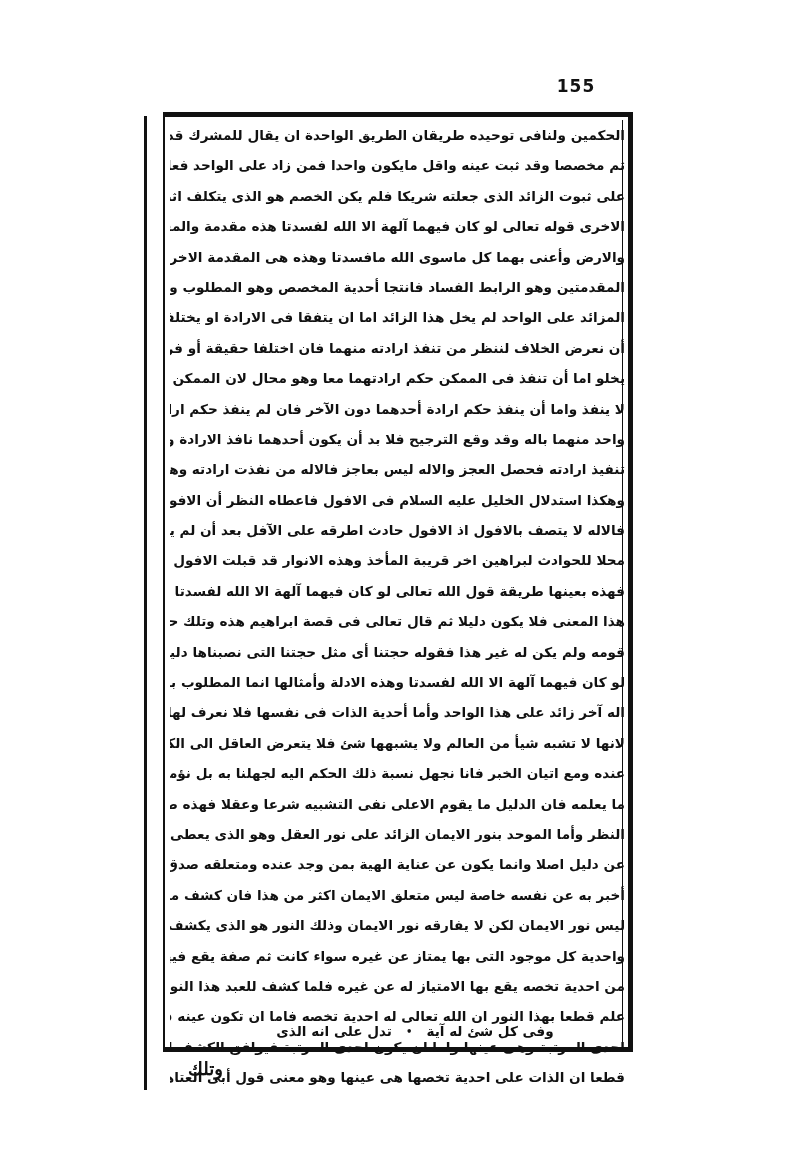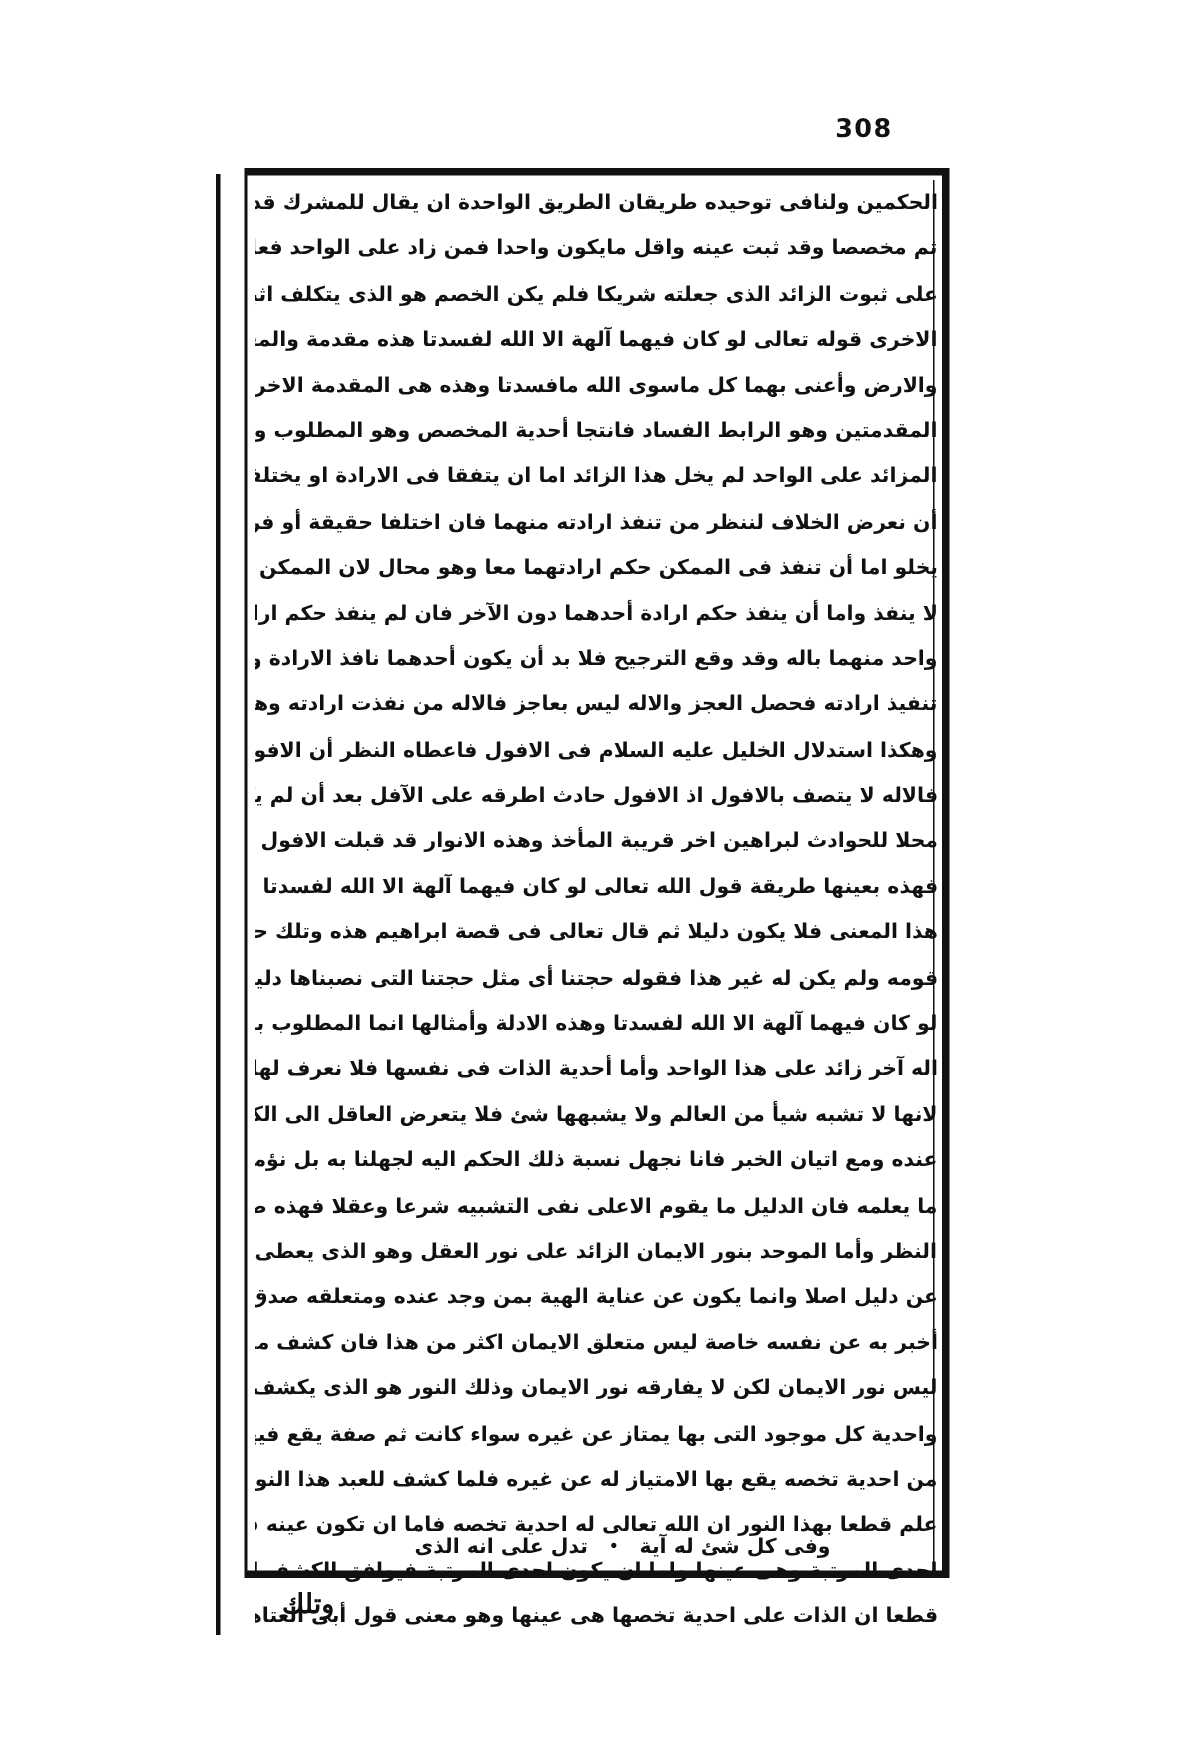--- a/index.html
+++ b/index.html
@@ -16,21 +16,21 @@
     .line { height: 30.4px; line-height: 30.4px; font-size: 13.6px; white-space: nowrap; overflow: hidden;
             text-align: justify; text-align-last: justify; font-weight: bold; }
     .couplet { position: absolute; left: 250px; top: 1023px; width: 330px; direction: rtl;
                font-size: 13.6px; font-weight: bold; display: flex; justify-content: center; gap: 14px; }
     .couplet .sep { font-size: 10px; line-height: 18px; }
     .catchword { position: absolute; left: 188px; top: 1058px; font-size: 18px; font-weight: bold; direction: rtl; font-family: Liberation Serif, serif; }
   </style>
 </head>
 <body>
 
-<div class="page-number">308</div>
+<div class="page-number">155</div>
 
 <div class="frame-outer-left"></div>
 <div class="frame"></div>
 <div class="frame-right-inner"></div>
 
 <div class="text-block" id="text-block">
     <div class="line">الحكمين ولنافى توحيده طريقان الطريق الواحدة ان يقال للمشرك قد اجتمعنا فى العلم بان</div>
     <div class="line">ثم مخصصا وقد ثبت عينه واقل مايكون واحدا فمن زاد على الواحد فعليه دل عليه فعليك بالدليل</div>
     <div class="line">على ثبوت الزائد الذى جعلته شريكا فلم يكن الخصم هو الذى يتكلف اثبات ذلك والطريقة</div>
     <div class="line">الاخرى قوله تعالى لو كان فيهما آلهة الا الله لفسدتا هذه مقدمة والمقدمة الاخرى السماء</div>

